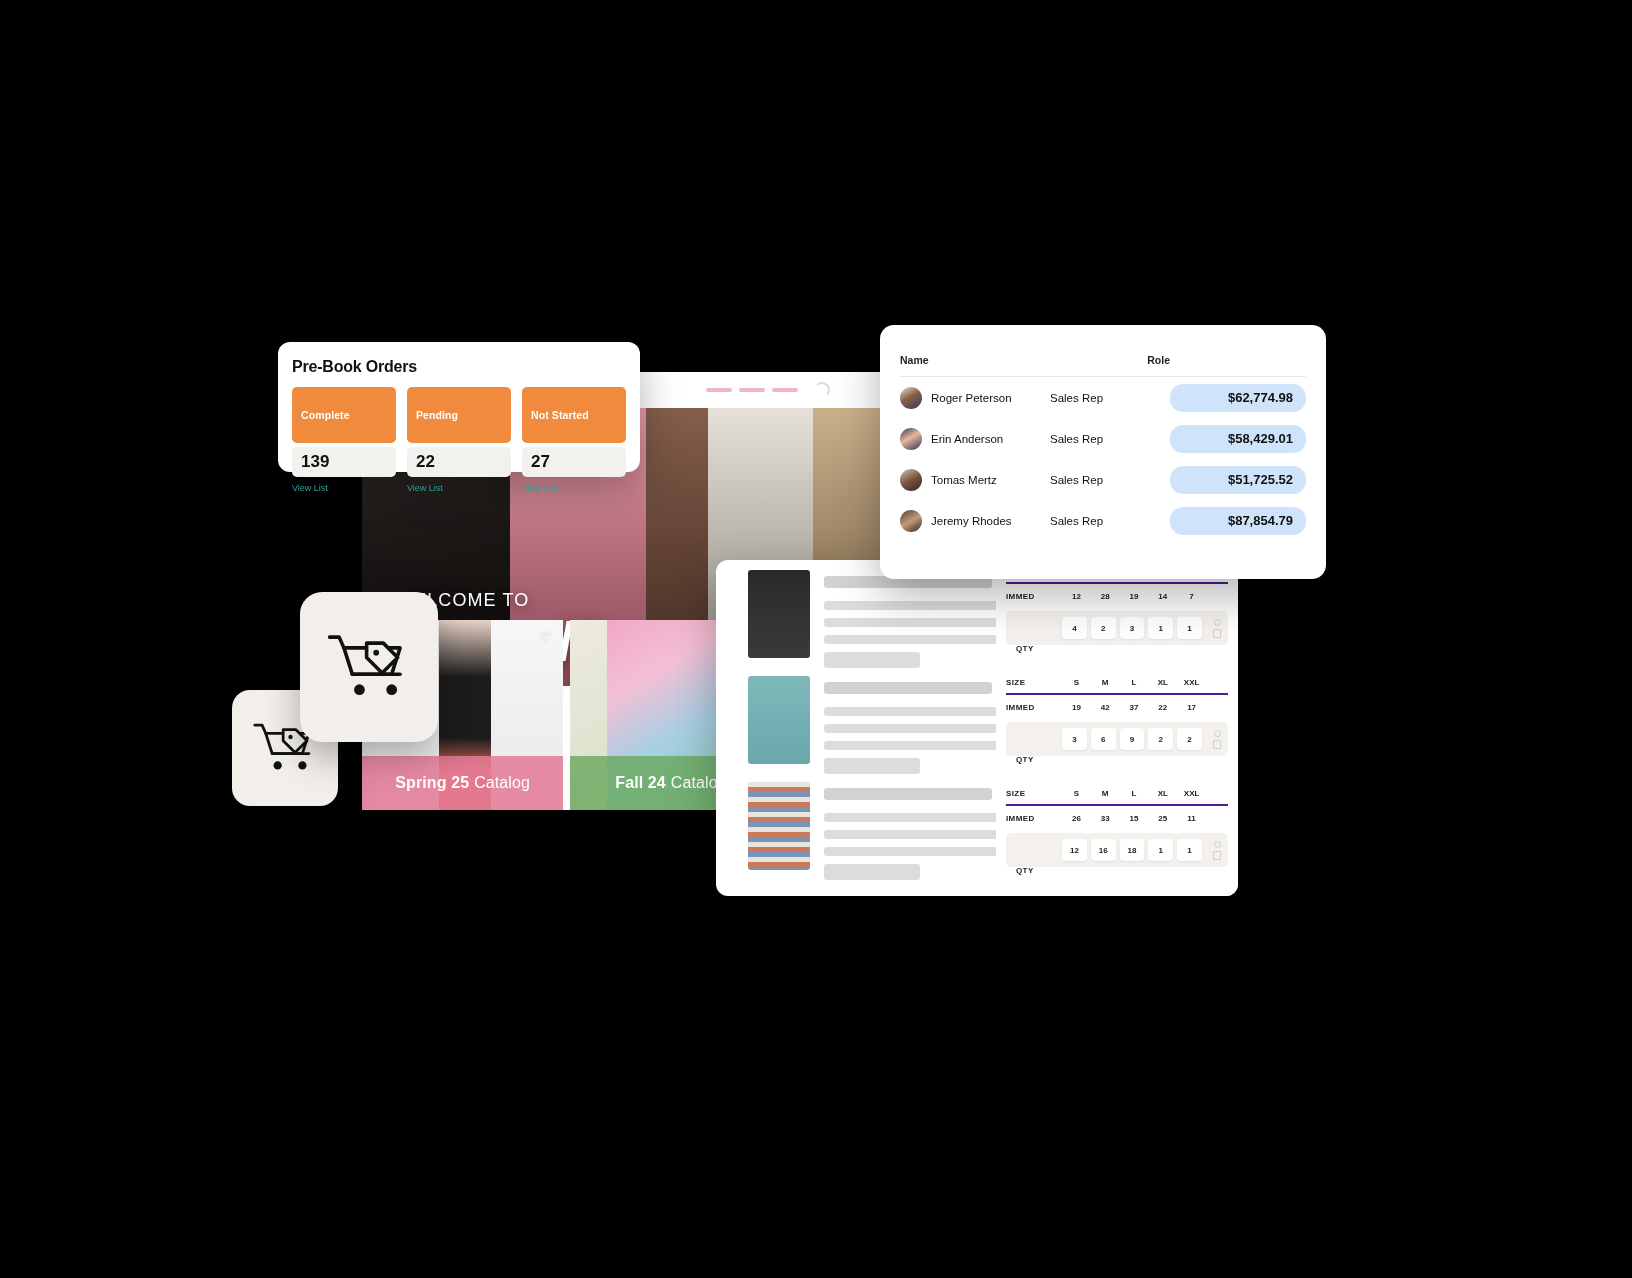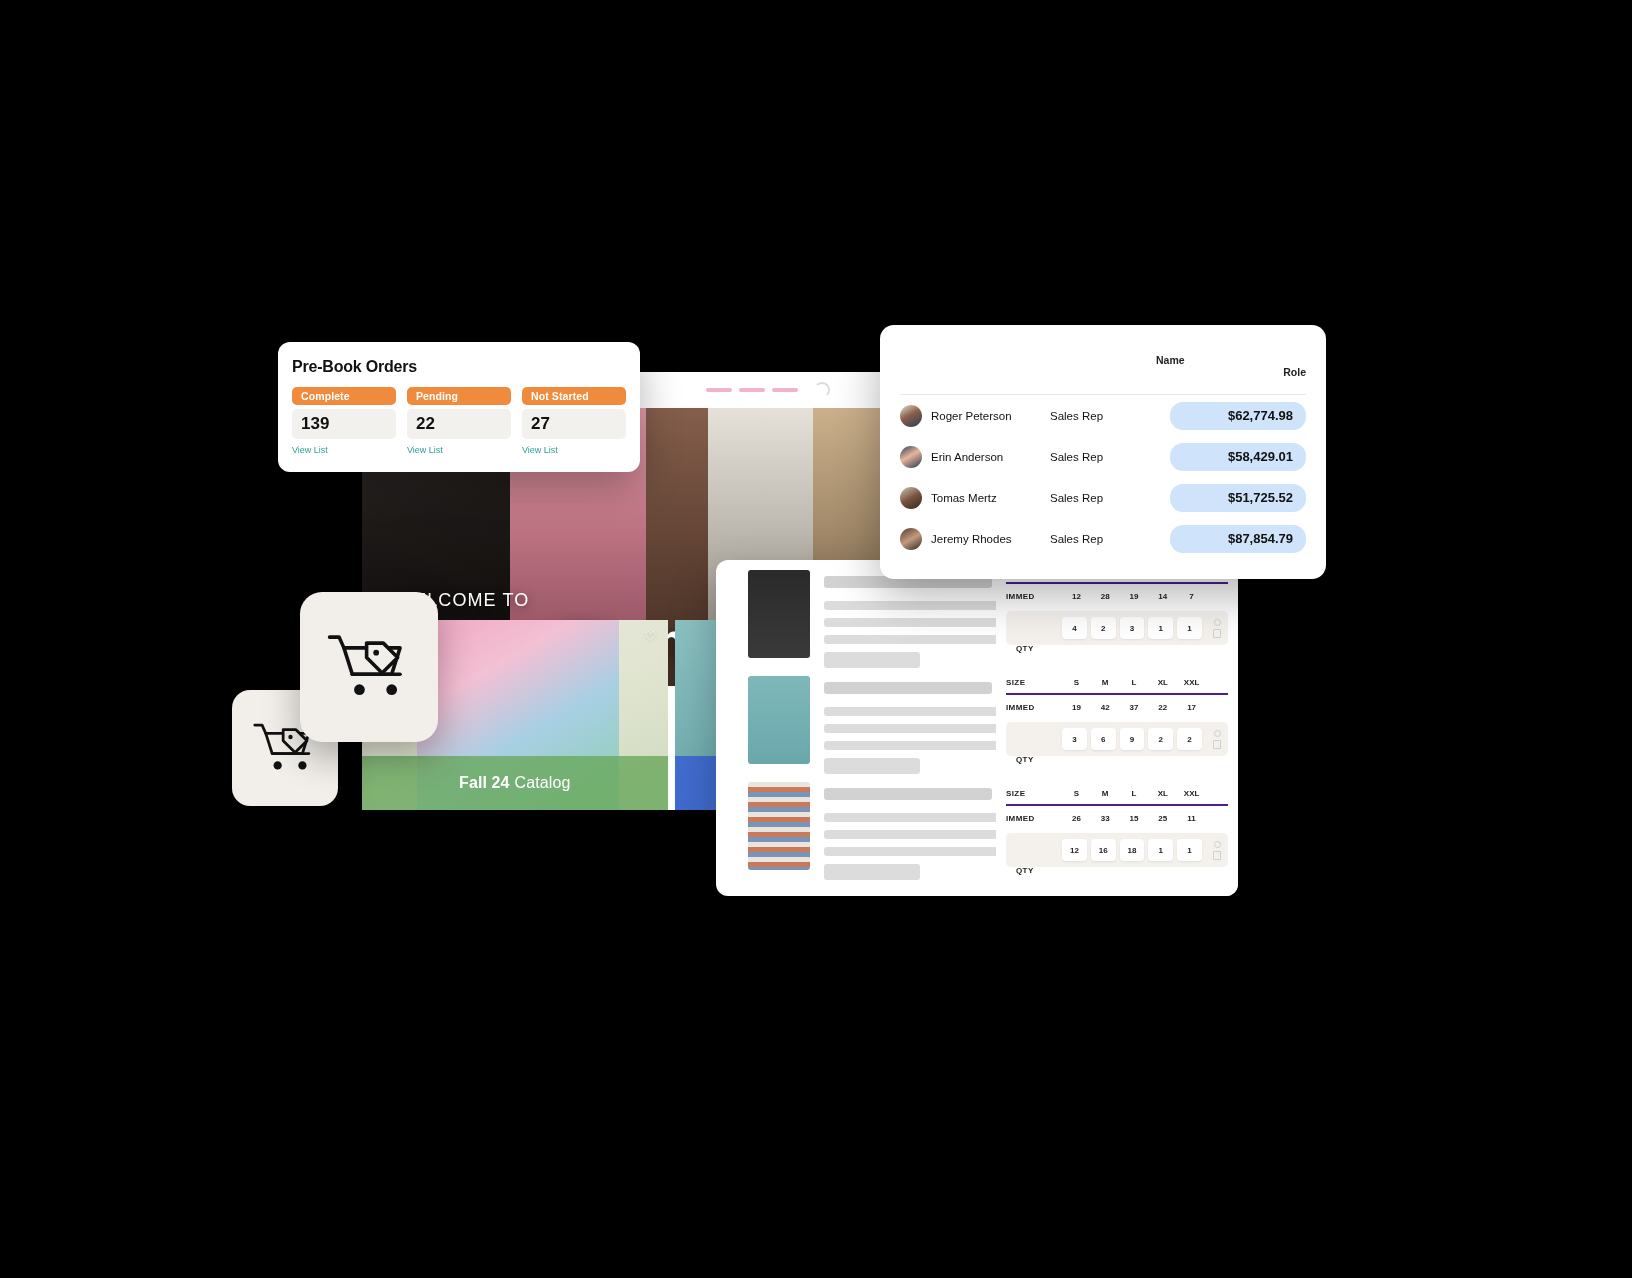--- a/index.html
+++ b/index.html
@@ -153,21 +153,21 @@
     width: 362px; height: 130px;
     background: #fff; border-radius: 12px;
     box-shadow: 0 14px 40px rgba(0,0,0,.30);
     padding: 16px 14px 0 14px;
   }
   .pb-title { font-size: 16px; font-weight: 700; color: #111; margin-bottom: 11px; letter-spacing: -.2px; }
   .pb-cols { display: flex; gap: 11px; }
   .pb-col { flex: 1; }
   .pb-chip {
     background: #f08a3c; color: #fff; font-size: 10.5px; font-weight: 700;
-    border-radius: 5px; padding: 3px 9px; letter-spacing: .1px;
+    border-radius: 5px; padding: 22px 9px; letter-spacing: .1px;
   }
   .pb-val {
     background: #f3f1ee; border-radius: 5px; margin-top: 4px;
     padding: 5px 9px; font-size: 17px; font-weight: 700; color: #111;
   }
   .pb-link { color: #2e9e96; font-size: 9px; margin-top: 6px; display: inline-block; }
 
   
   .sales {
     position: absolute; left: 880px; top: 325px;
@@ -182,22 +182,22 @@
     width: 196px; height: 33px; border: 1px solid #dcdcdc; border-radius: 8px;
     display: flex; align-items: center; padding: 0 12px;
     font-size: 12px; color: #333; position: relative;
   }
   .sel-caret {
     position: absolute; right: 11px; width: 0; height: 0;
     border-left: 4px solid transparent; border-right: 4px solid transparent;
     border-top: 5px solid #9a9a9a;
   }
   .sales-colhead {
-    display: flex; align-items: flex-end; margin-top: 11px; padding-bottom: 16px;
-    border-bottom: 1px solid #e8e8e8; font-size: 10.5px; font-weight: 700; color: #222; flex-direction: column;
+    display: flex; align-items: flex-end; margin-top: 11px; padding-bottom: 10px;
+    border-bottom: 1px solid #e8e8e8; font-size: 10.5px; font-weight: 700; color: #222;
   }
   .col-name { width: 150px; }
   .col-role { width: 120px; text-align: right; }
   .sales-row { display: flex; align-items: center; height: 41px; }
   .s-name { width: 150px; display: flex; align-items: center; gap: 9px; font-size: 11.5px; color: #111; }
   .avatar { width: 22px; height: 22px; border-radius: 50%; flex-shrink: 0; }
   .av1 { background: linear-gradient(150deg,#e4e0d8 0%,#8a6049 45%,#2b3b55 100%); }
   .av2 { background: linear-gradient(150deg,#2a3a58 0%,#e7b79a 45%,#243350 100%); }
   .av3 { background: linear-gradient(150deg,#cfc7bb 0%,#7a533d 50%,#2e2a26 100%); }
   .av4 { background: linear-gradient(150deg,#4a3b30 0%,#c59a7c 50%,#2c2620 100%); }
@@ -243,20 +243,30 @@
         <div class="hp hp6"></div>
       </div>
       <div class="hero-scrim"></div>
       <div class="hero-text">
         <div class="hero-kicker">WELCOME TO</div>
         <div class="hero-title">Spring/Summer 2025</div>
       </div>
     </div>
 
     <div class="tiles">
+      <div class="tile t1">
+        <div class="tile-img">
+            <div class="figure"></div>
+          </div>
+        <div class="tile-fav">♡</div>
+        <div class="tile-band">
+          <b>Spring 25</b>
+          <span>Catalog</span>
+        </div>
+      </div>
       <div class="tile t2">
         <div class="tile-img">
             <div class="figure"></div>
           </div>
         <div class="tile-fav">♡</div>
         <div class="tile-band">
           <b>Fall 24</b>
           <span>Catalog</span>
         </div>
       </div>

